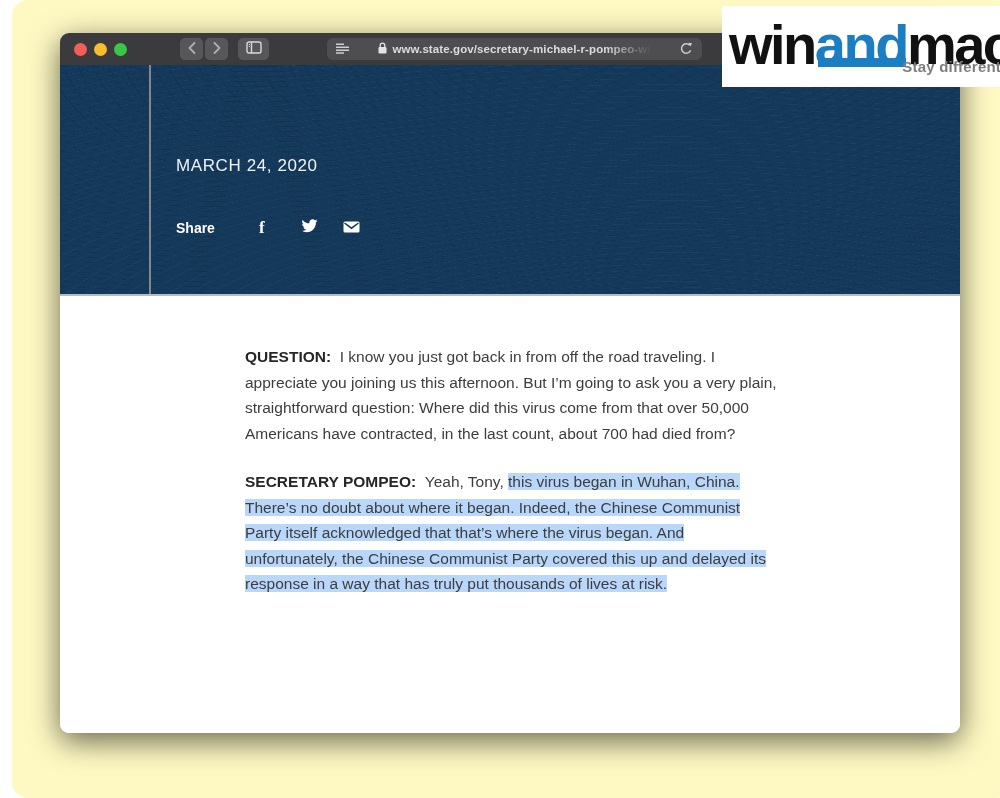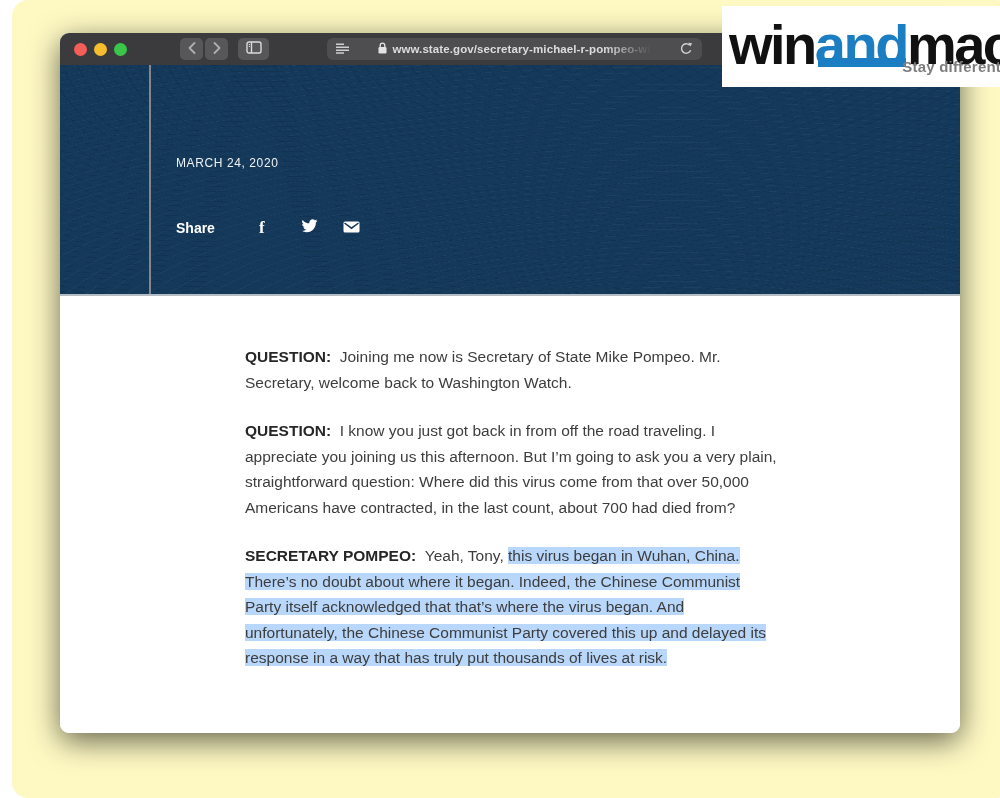--- a/index.html
+++ b/index.html
@@ -67,21 +67,21 @@
   .hero-divider {
     position:absolute; left:89px; top:0; width:2px; height:100%;
     background:#84888d;
   }
   .hero-title {
     position:absolute; left:116px; top:57px;
     color:#ffffff; font-size:13.5px; font-weight:700; letter-spacing:1.4px;
   }
   .hero-date {
     position:absolute; left:116px; top:91px;
-    color:#eef2f6; font-size:12px; font-weight:400; letter-spacing:.6px;
+    color:#eef2f6; font-size:17px; font-weight:400; letter-spacing:.6px;
   }
   .share-row {
     position:absolute; left:116px; top:153px;
     display:flex; align-items:center;
   }
   .share-label { color:#fff; font-size:14px; font-weight:700; margin-right:44px; }
   .share-icon { width:42px; display:flex; justify-content:flex-start; align-items:center; }
   .fb-f { color:#fff; font-size:17px; font-weight:700; font-family:"Liberation Serif", serif; }
 
   
@@ -205,21 +205,20 @@
                 <path d="M1.5 2 L8.5 7.2 L15.5 2" fill="none" stroke="#14395a" stroke-width="1.5"></path>
               </svg>
           </span>
         </span>
       </div>
     </div>
 
     <div class="content">
       <div class="transcript">
 
-        <p class="para"><span class="speaker">QUESTION:</span>&nbsp;&nbsp;<span>Joining me now is Secretary of State Mike Pompeo.  Mr. Secretary, welcome back to Washington Watch.</span></p>
 
 
         <p class="para"><span class="speaker">QUESTION:</span>&nbsp;&nbsp;<span>I know you just got back in from off the road traveling.  I appreciate you joining us this afternoon.  But I’m going to ask you a very plain, straightforward question:  Where did this virus come from that over 50,000 Americans have contracted, in the last count, about 700 had died from?</span></p>
 
         <p class="para"><span class="speaker">SECRETARY POMPEO:</span>&nbsp;&nbsp;<span>Yeah, Tony, </span><span class="hl">this virus began in Wuhan, China.  There’s no doubt about where it began.  Indeed, the Chinese Communist Party itself acknowledged that that’s where the virus began.  And unfortunately, the Chinese Communist Party covered this up and delayed its response in a way that has truly put thousands of lives at risk.</span></p>
 
       </div>
 
     </div>
   </div>

